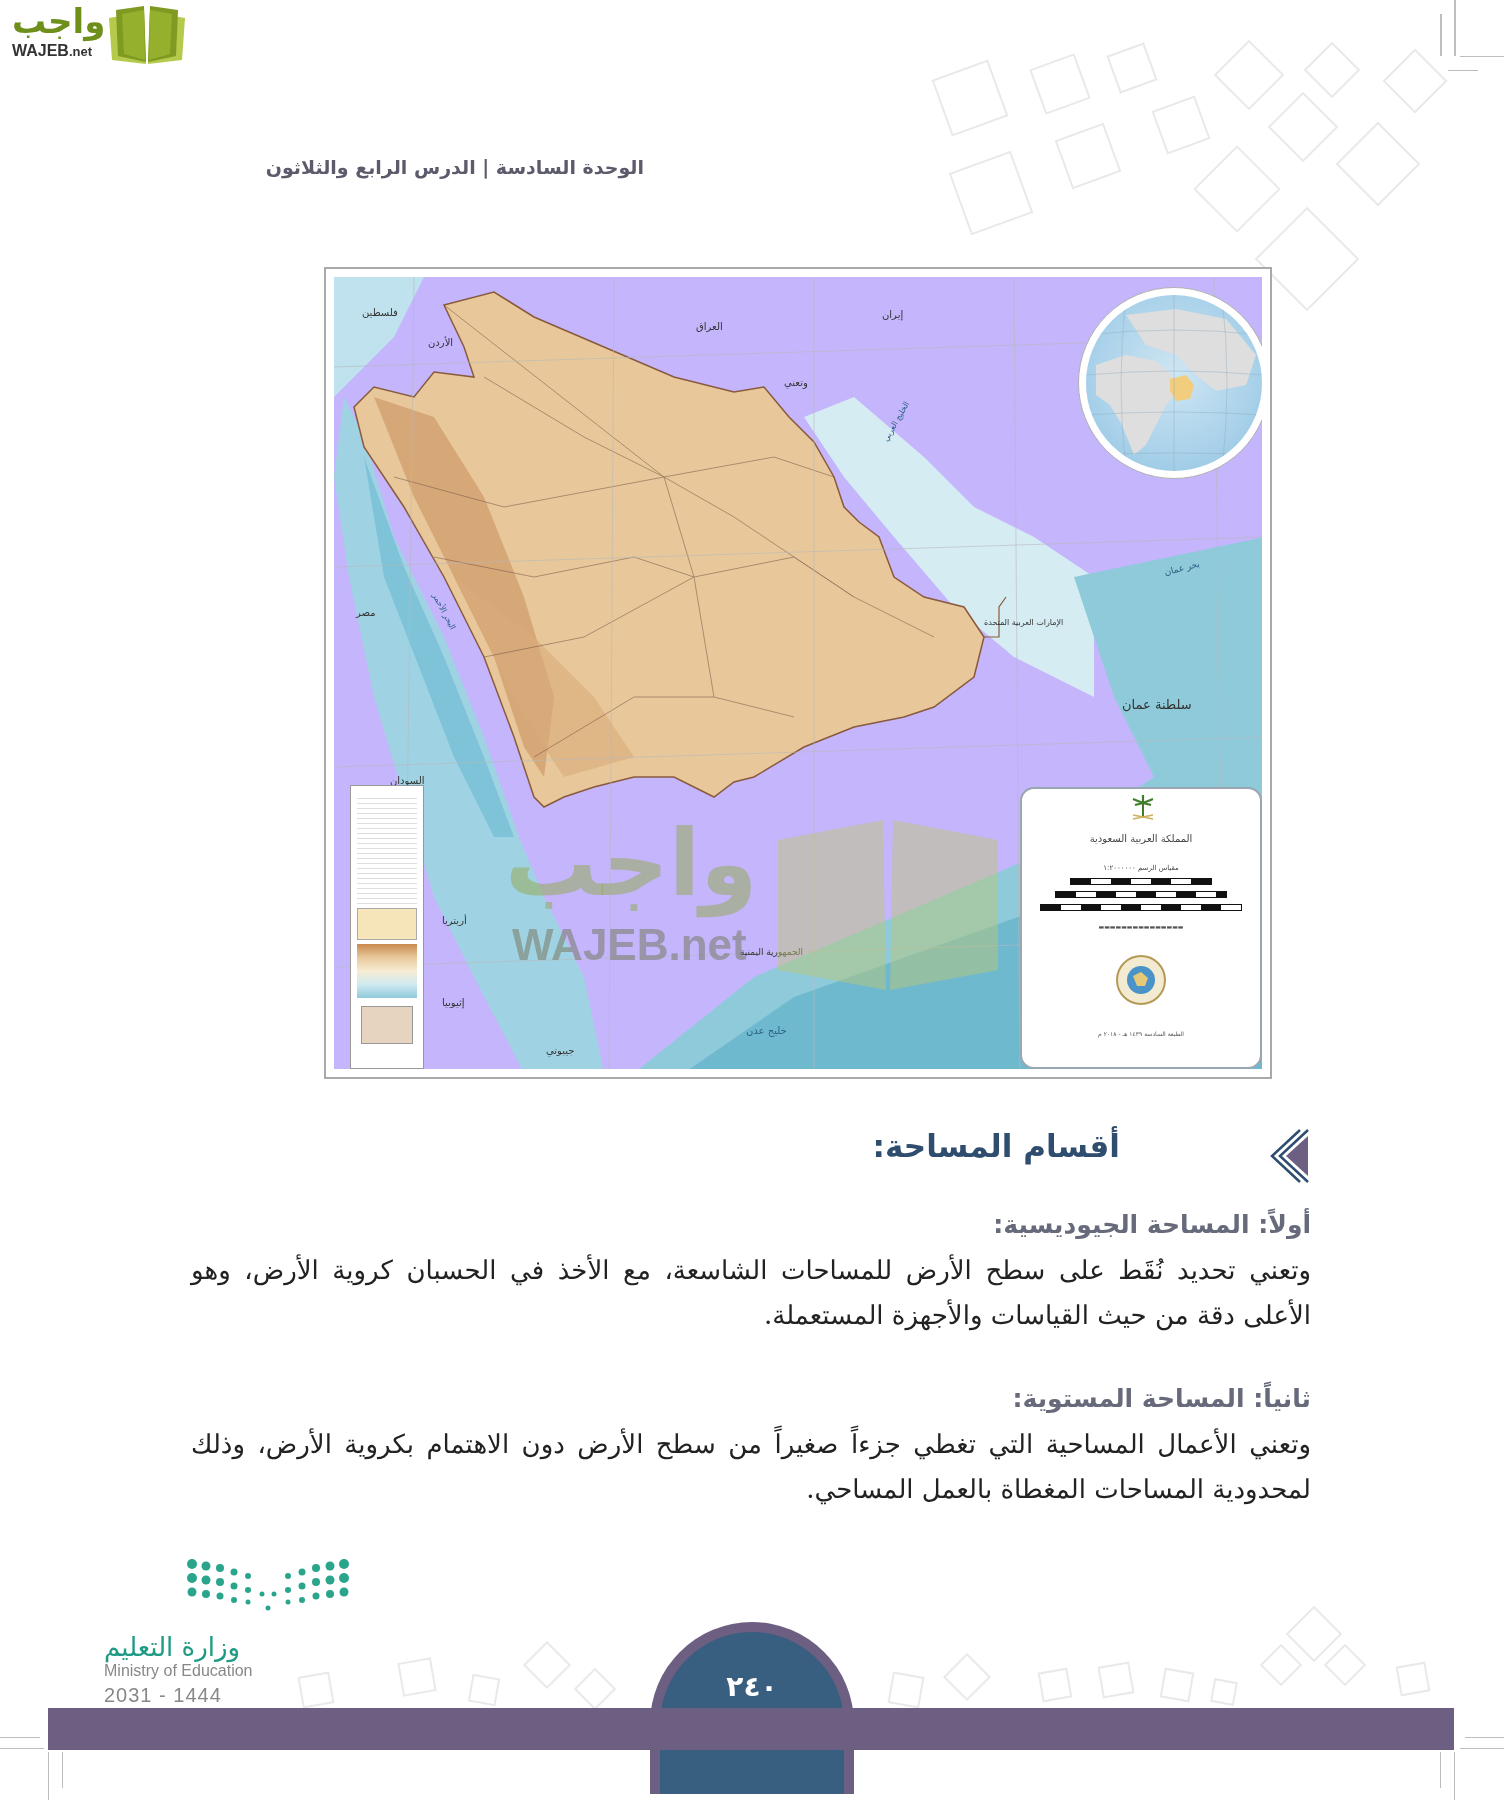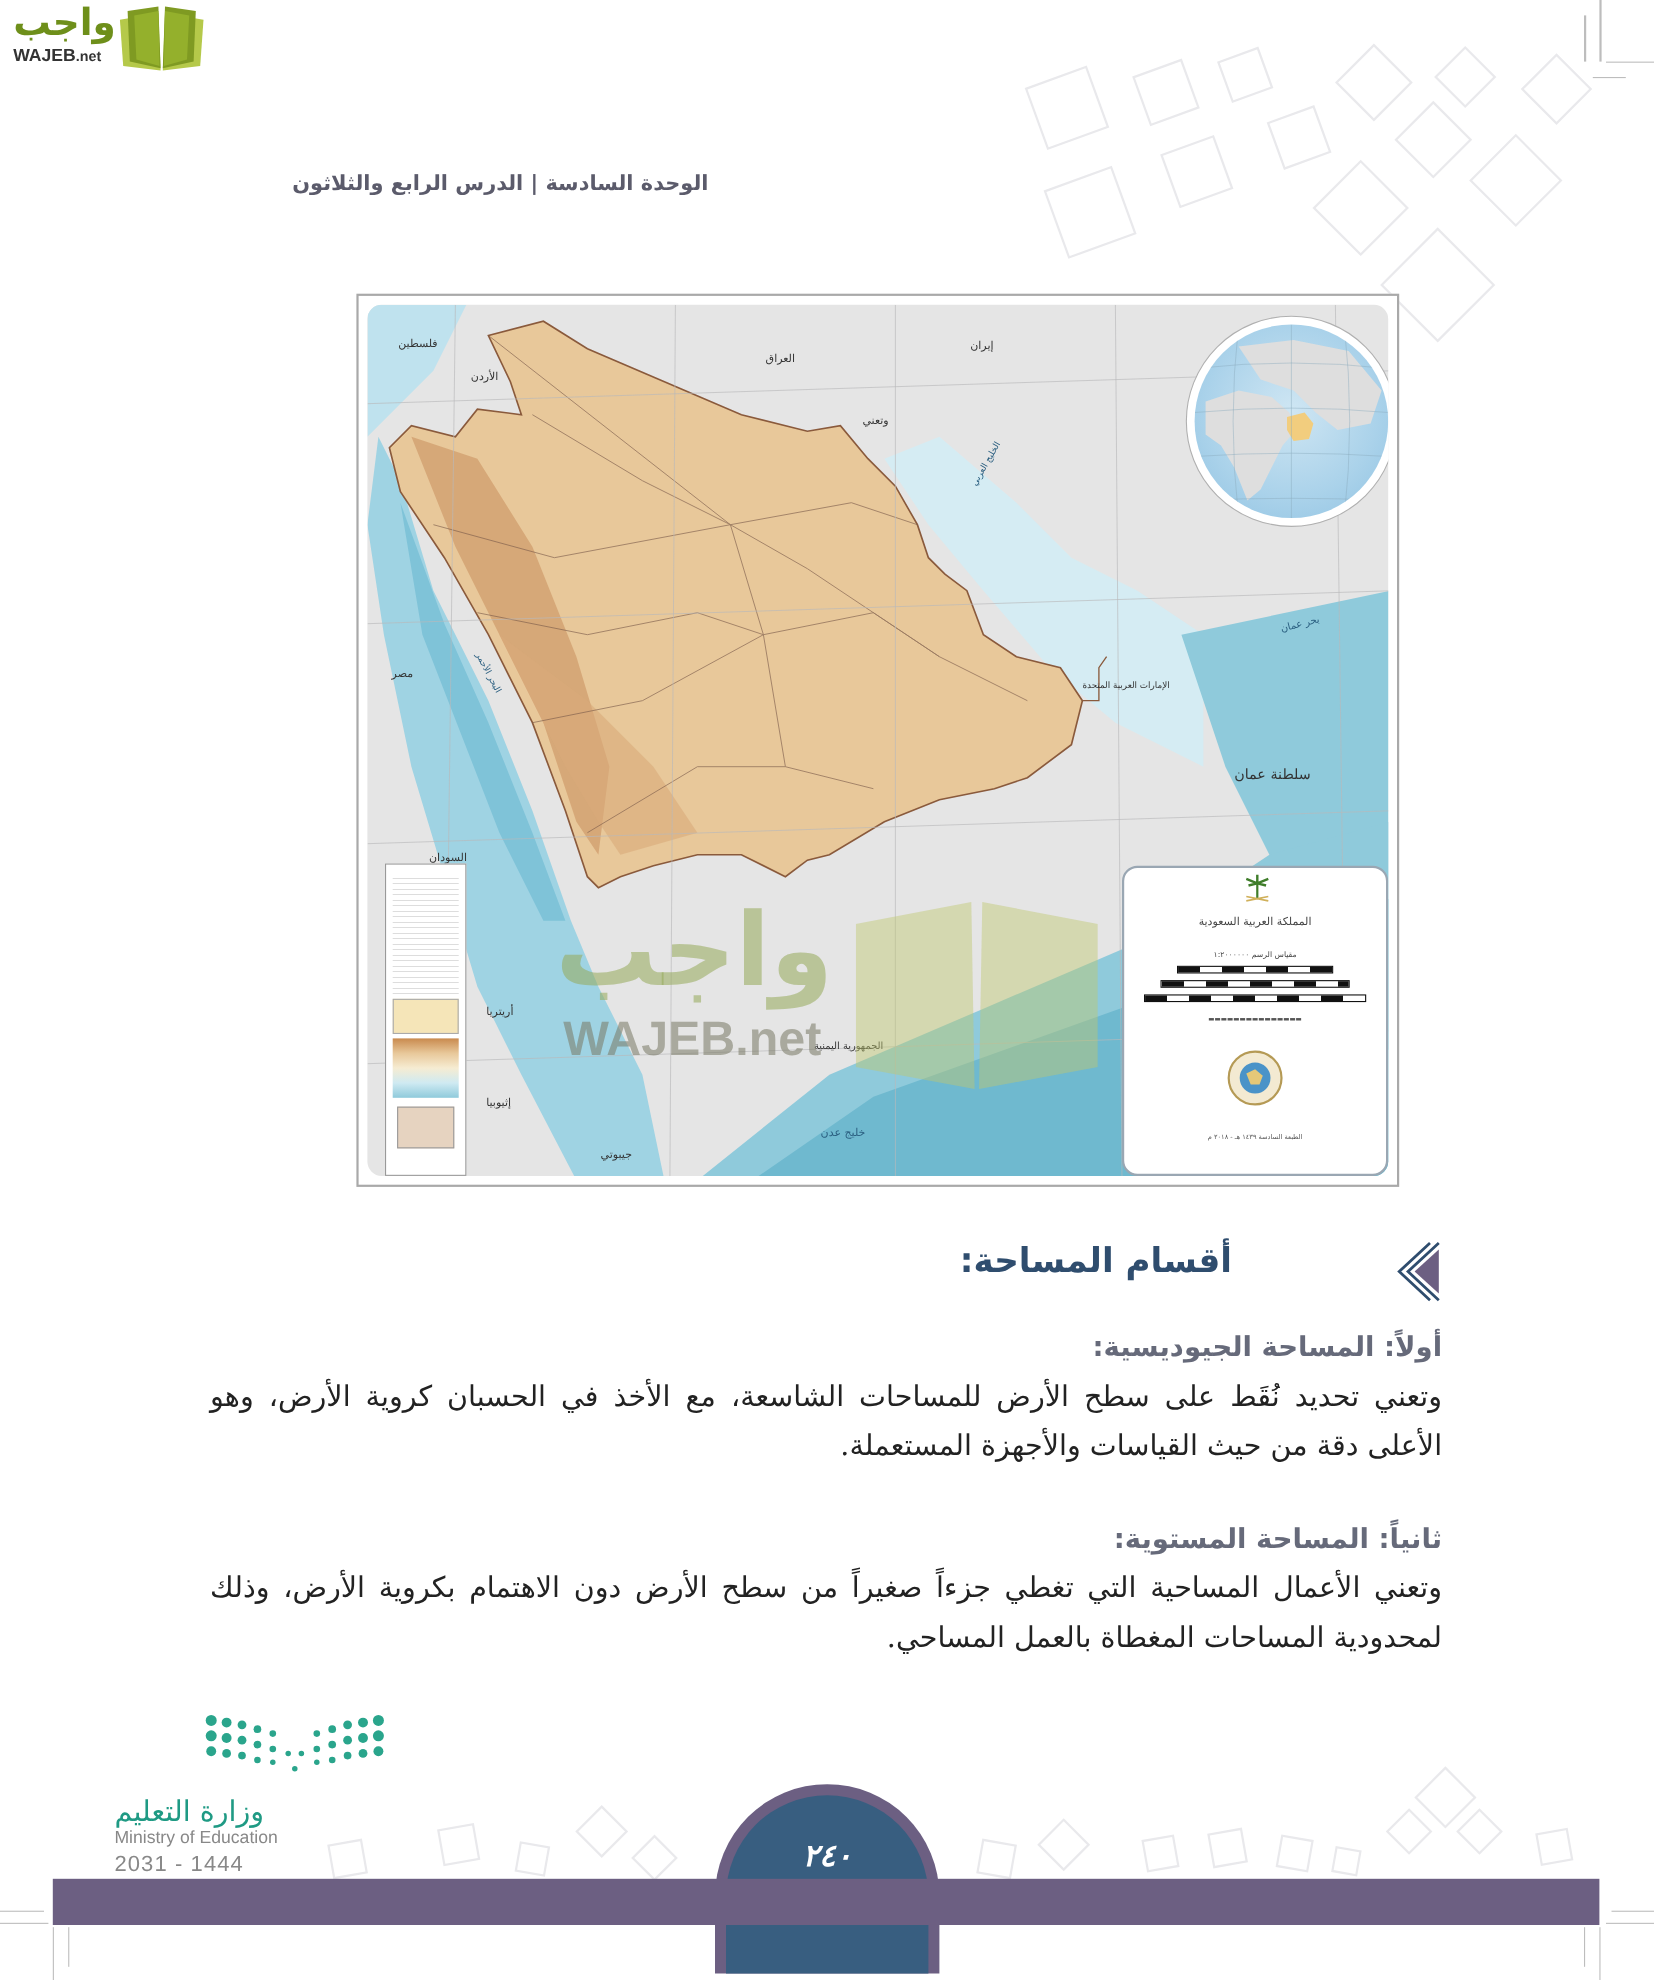--- a/index.html
+++ b/index.html
@@ -18,21 +18,21 @@
   .logo-sub { position:absolute; left:12px; top:42px; font-size:16px; font-weight:bold; color:#333; font-family:"Liberation Sans", sans-serif; }
   .logo-sub span { font-size:13px; }
   .book { position:absolute; }
 
   .unit-header { position:absolute; right:860px; top:156px; color:#5b5b6b; font-size:19px; font-weight:bold;
                  direction:rtl; white-space:nowrap; font-family:"DejaVu Sans", sans-serif; }
 
   
   .map-frame { position:absolute; left:324px; top:267px; width:948px; height:812px; border:2px solid #a9a9a9;
                background:#fff; box-sizing:border-box; }
-  .map-inner { position:absolute; left:8px; top:8px; right:8px; bottom:8px; background:#e5e5e5; overflow:hidden;border-radius:13px; }
+  .map-inner { position:absolute; left:8px; top:8px; right:8px; bottom:8px; background:#c4b5fd; overflow:hidden; }
   .map-label { position:absolute; font-size:10px; color:#333; direction:rtl; white-space:nowrap; }
 
   .legend-panel { position:absolute; left:16px; top:508px; width:72px; height:282px; background:#fff; border:1px solid #999; }
   .info-panel { position:absolute; left:686px; top:510px; width:242px; height:282px; background:#fff; border:2px solid #9aa7b3;
                 border-radius:14px; box-sizing:border-box; text-align:center; direction:rtl; }
   .info-title { font-size:10px; color:#444; margin-top:44px; }
   .info-scale { font-size:7px; color:#444; margin-top:20px; }
   .scalebar { height:5px; margin:6px auto 0; background:repeating-linear-gradient(90deg,#111 0 20px,#fff 20px 40px); border:1px solid #111; }
   .info-small { font-size:6px; color:#555; line-height:11px; margin-top:3px; }
 
@@ -58,21 +58,21 @@
   
   .moe-dots { position:absolute; left:186px; top:1558px; }
   .moe-ar { position:absolute; left:104px; top:1632px; font-size:26px; color:#1f9a84; direction:rtl; white-space:nowrap; }
   .moe-en { position:absolute; left:104px; top:1662px; font-size:16px; color:#888; font-family:"Liberation Sans", sans-serif; }
   .moe-year { position:absolute; left:104px; top:1684px; font-size:20px; color:#888; font-family:"Liberation Sans", sans-serif; letter-spacing:1px; }
 
   .footer-bar { position:absolute; left:48px; top:1708px; width:1406px; height:42px; background:#6c5f82; }
   .page-dome { position:absolute; left:650px; top:1622px; width:204px; height:172px; border-radius:102px 102px 0 0;
                background:#6c5f82; }
   .page-dome-inner { position:absolute; left:10px; top:10px; width:184px; height:162px; border-radius:92px 92px 0 0; background:#385e80; }
-  .page-num { position:absolute; left:0; right:0; top:38px; text-align:center; color:#fff; font-size:28px; font-weight:bold;font-style:italic; }
+  .page-num { position:absolute; left:0; right:0; top:38px; text-align:center; color:#fff; font-size:28px; font-weight:bold; }
 </style>
 </head>
 <body>
 
 <div class="crop" style="left:1454px;top:0;width:2px;height:56px;"></div>
 <div class="crop" style="left:1440px;top:14px;width:2px;height:42px;"></div>
 <div class="crop" style="left:1460px;top:56px;width:44px;height:1px;"></div>
 <div class="crop" style="left:1448px;top:70px;width:30px;height:1px;"></div>
 <div class="crop" style="left:0;top:1748px;width:44px;height:1px;"></div>
 <div class="crop" style="left:1460px;top:1748px;width:44px;height:1px;"></div>

